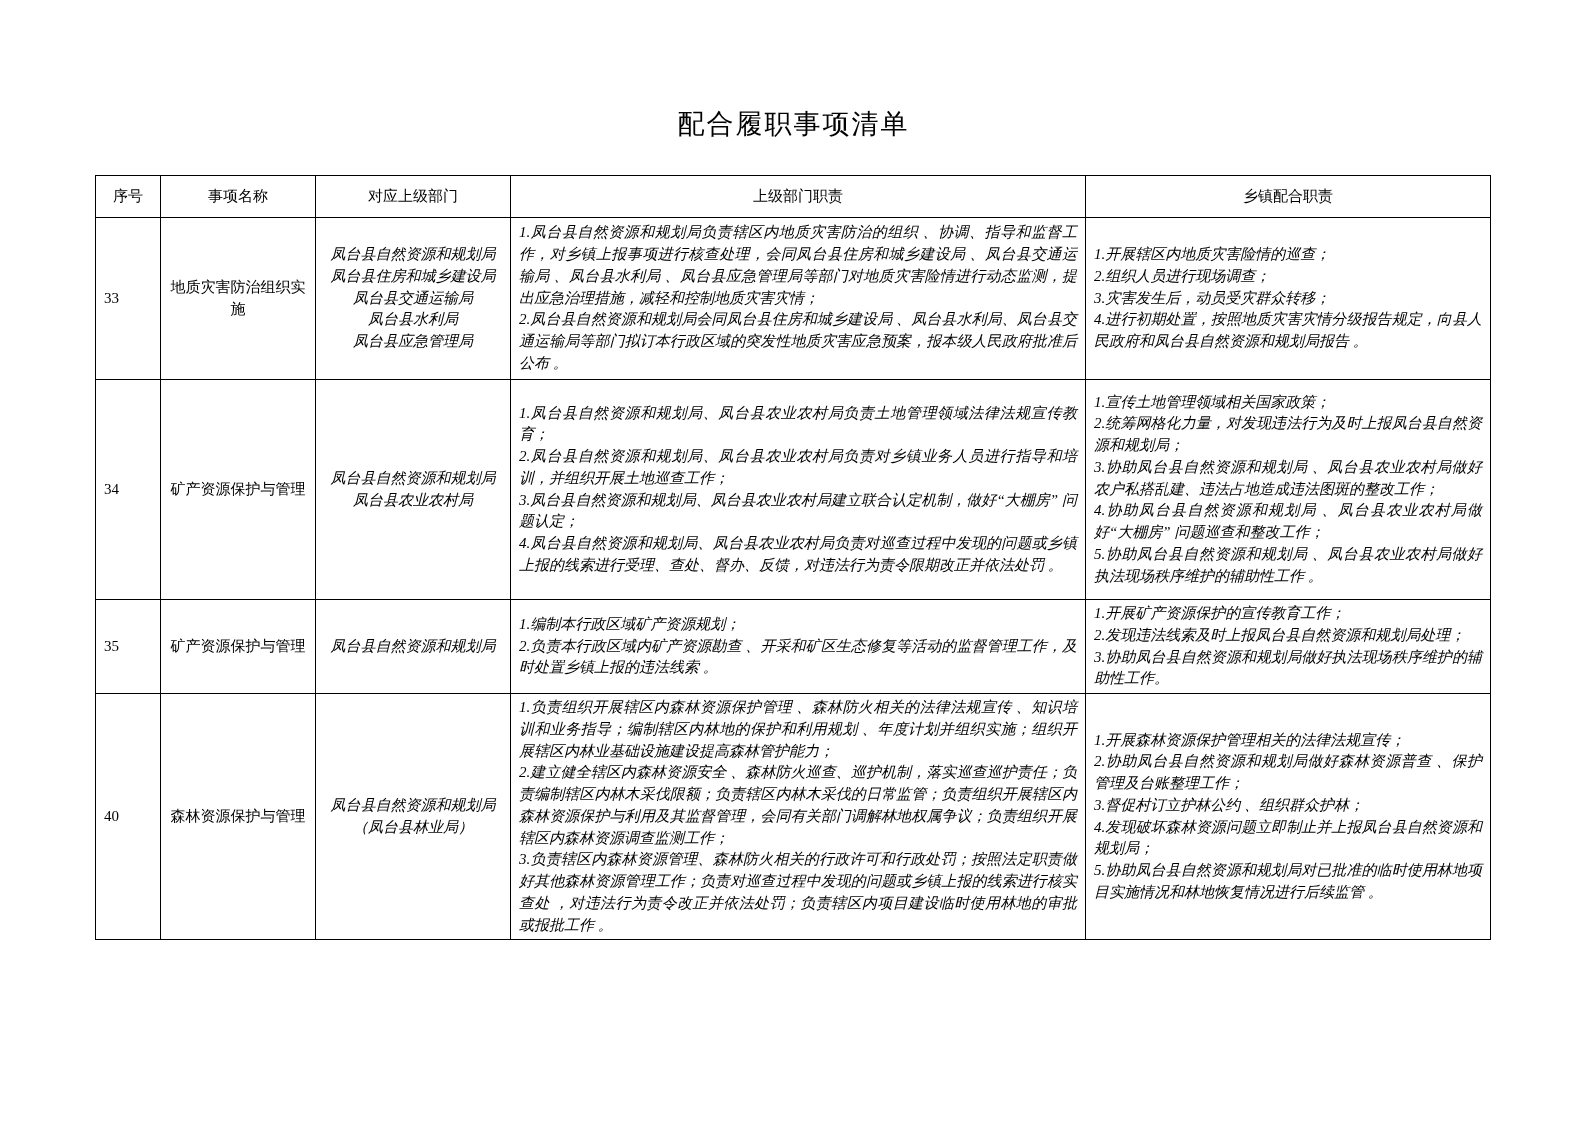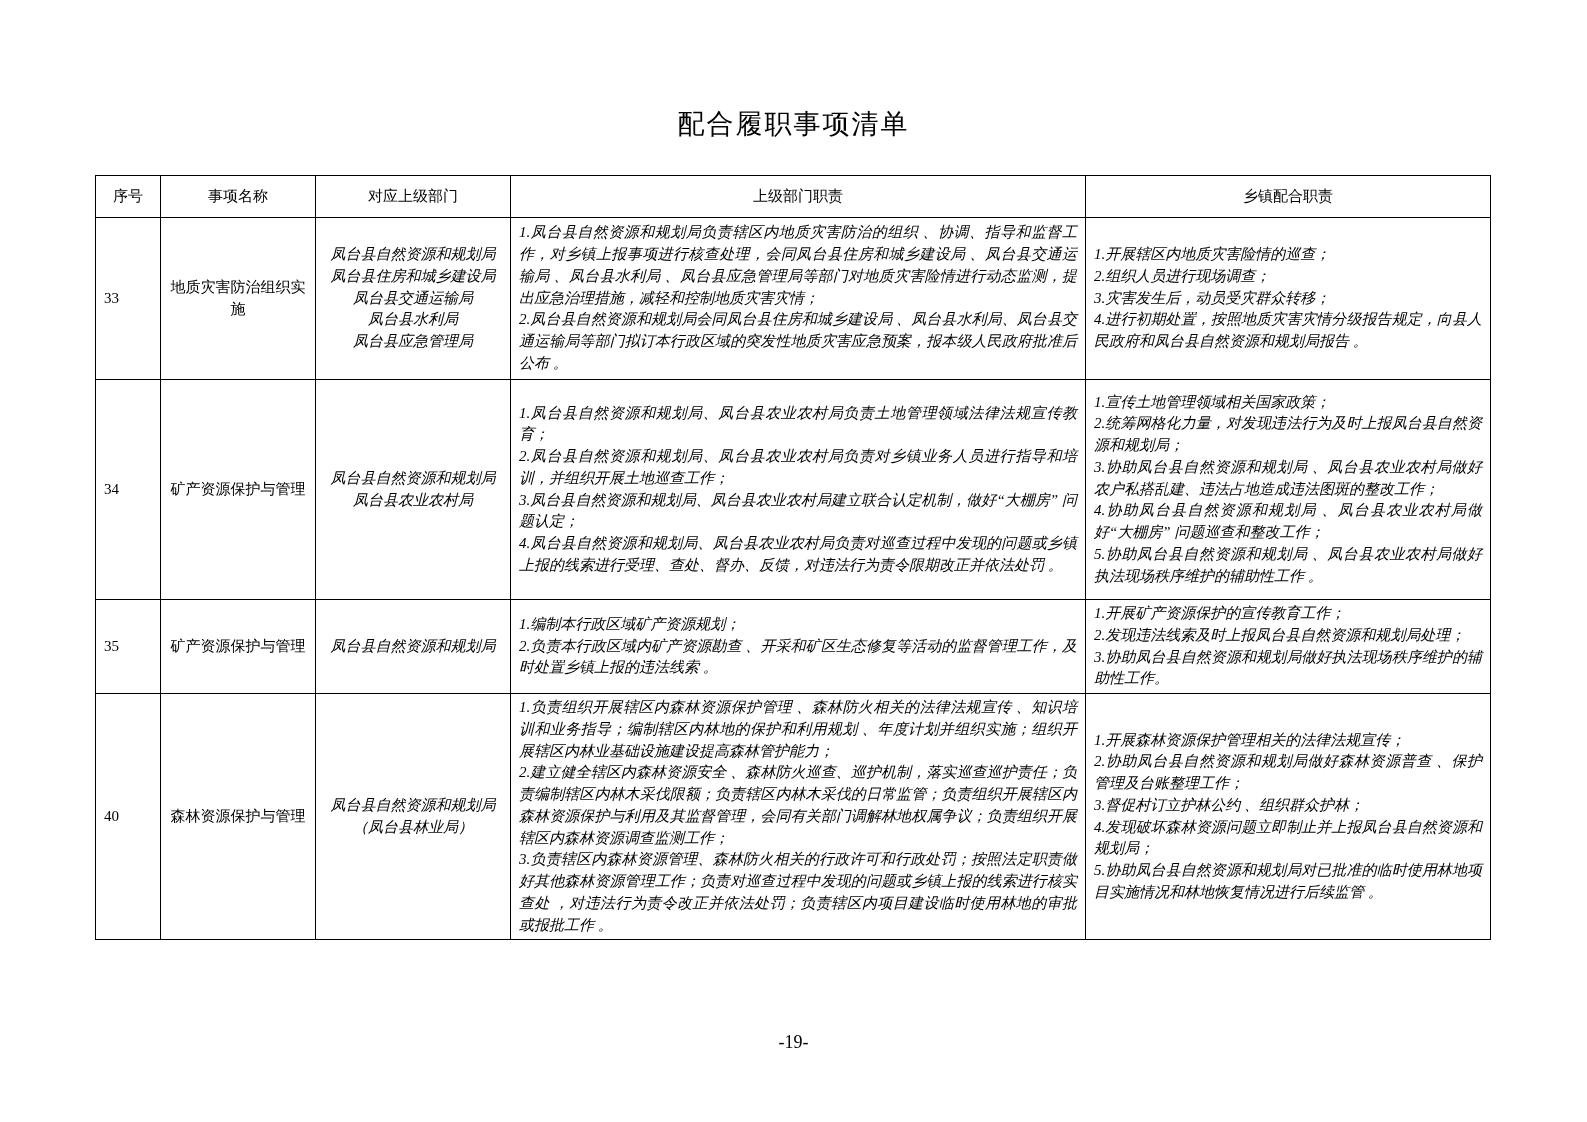--- a/index.html
+++ b/index.html
@@ -131,15 +131,14 @@
 3.负责辖区内森林资源管理、森林防火相关的行政许可和行政处罚；按照法定职责做好其他森林资源管理工作；负责对巡查过程中发现的问题或乡镇上报的线索进行核实查处 ，对违法行为责令改正并依法处罚；负责辖区内项目建设临时使用林地的审批或报批工作 。</td>
           <td class="cell-township multiline">1.开展森林资源保护管理相关的法律法规宣传；
 2.协助凤台县自然资源和规划局做好森林资源普查 、保护管理及台账整理工作；
 3.督促村订立护林公约 、组织群众护林；
 4.发现破坏森林资源问题立即制止并上报凤台县自然资源和规划局；
 5.协助凤台县自然资源和规划局对已批准的临时使用林地项目实施情况和林地恢复情况进行后续监管 。</td>
         </tr>
       </tbody>
   </table>
 
-  <div class="page-number">-19-</div>
 
 </div>
 
 </body></html>

